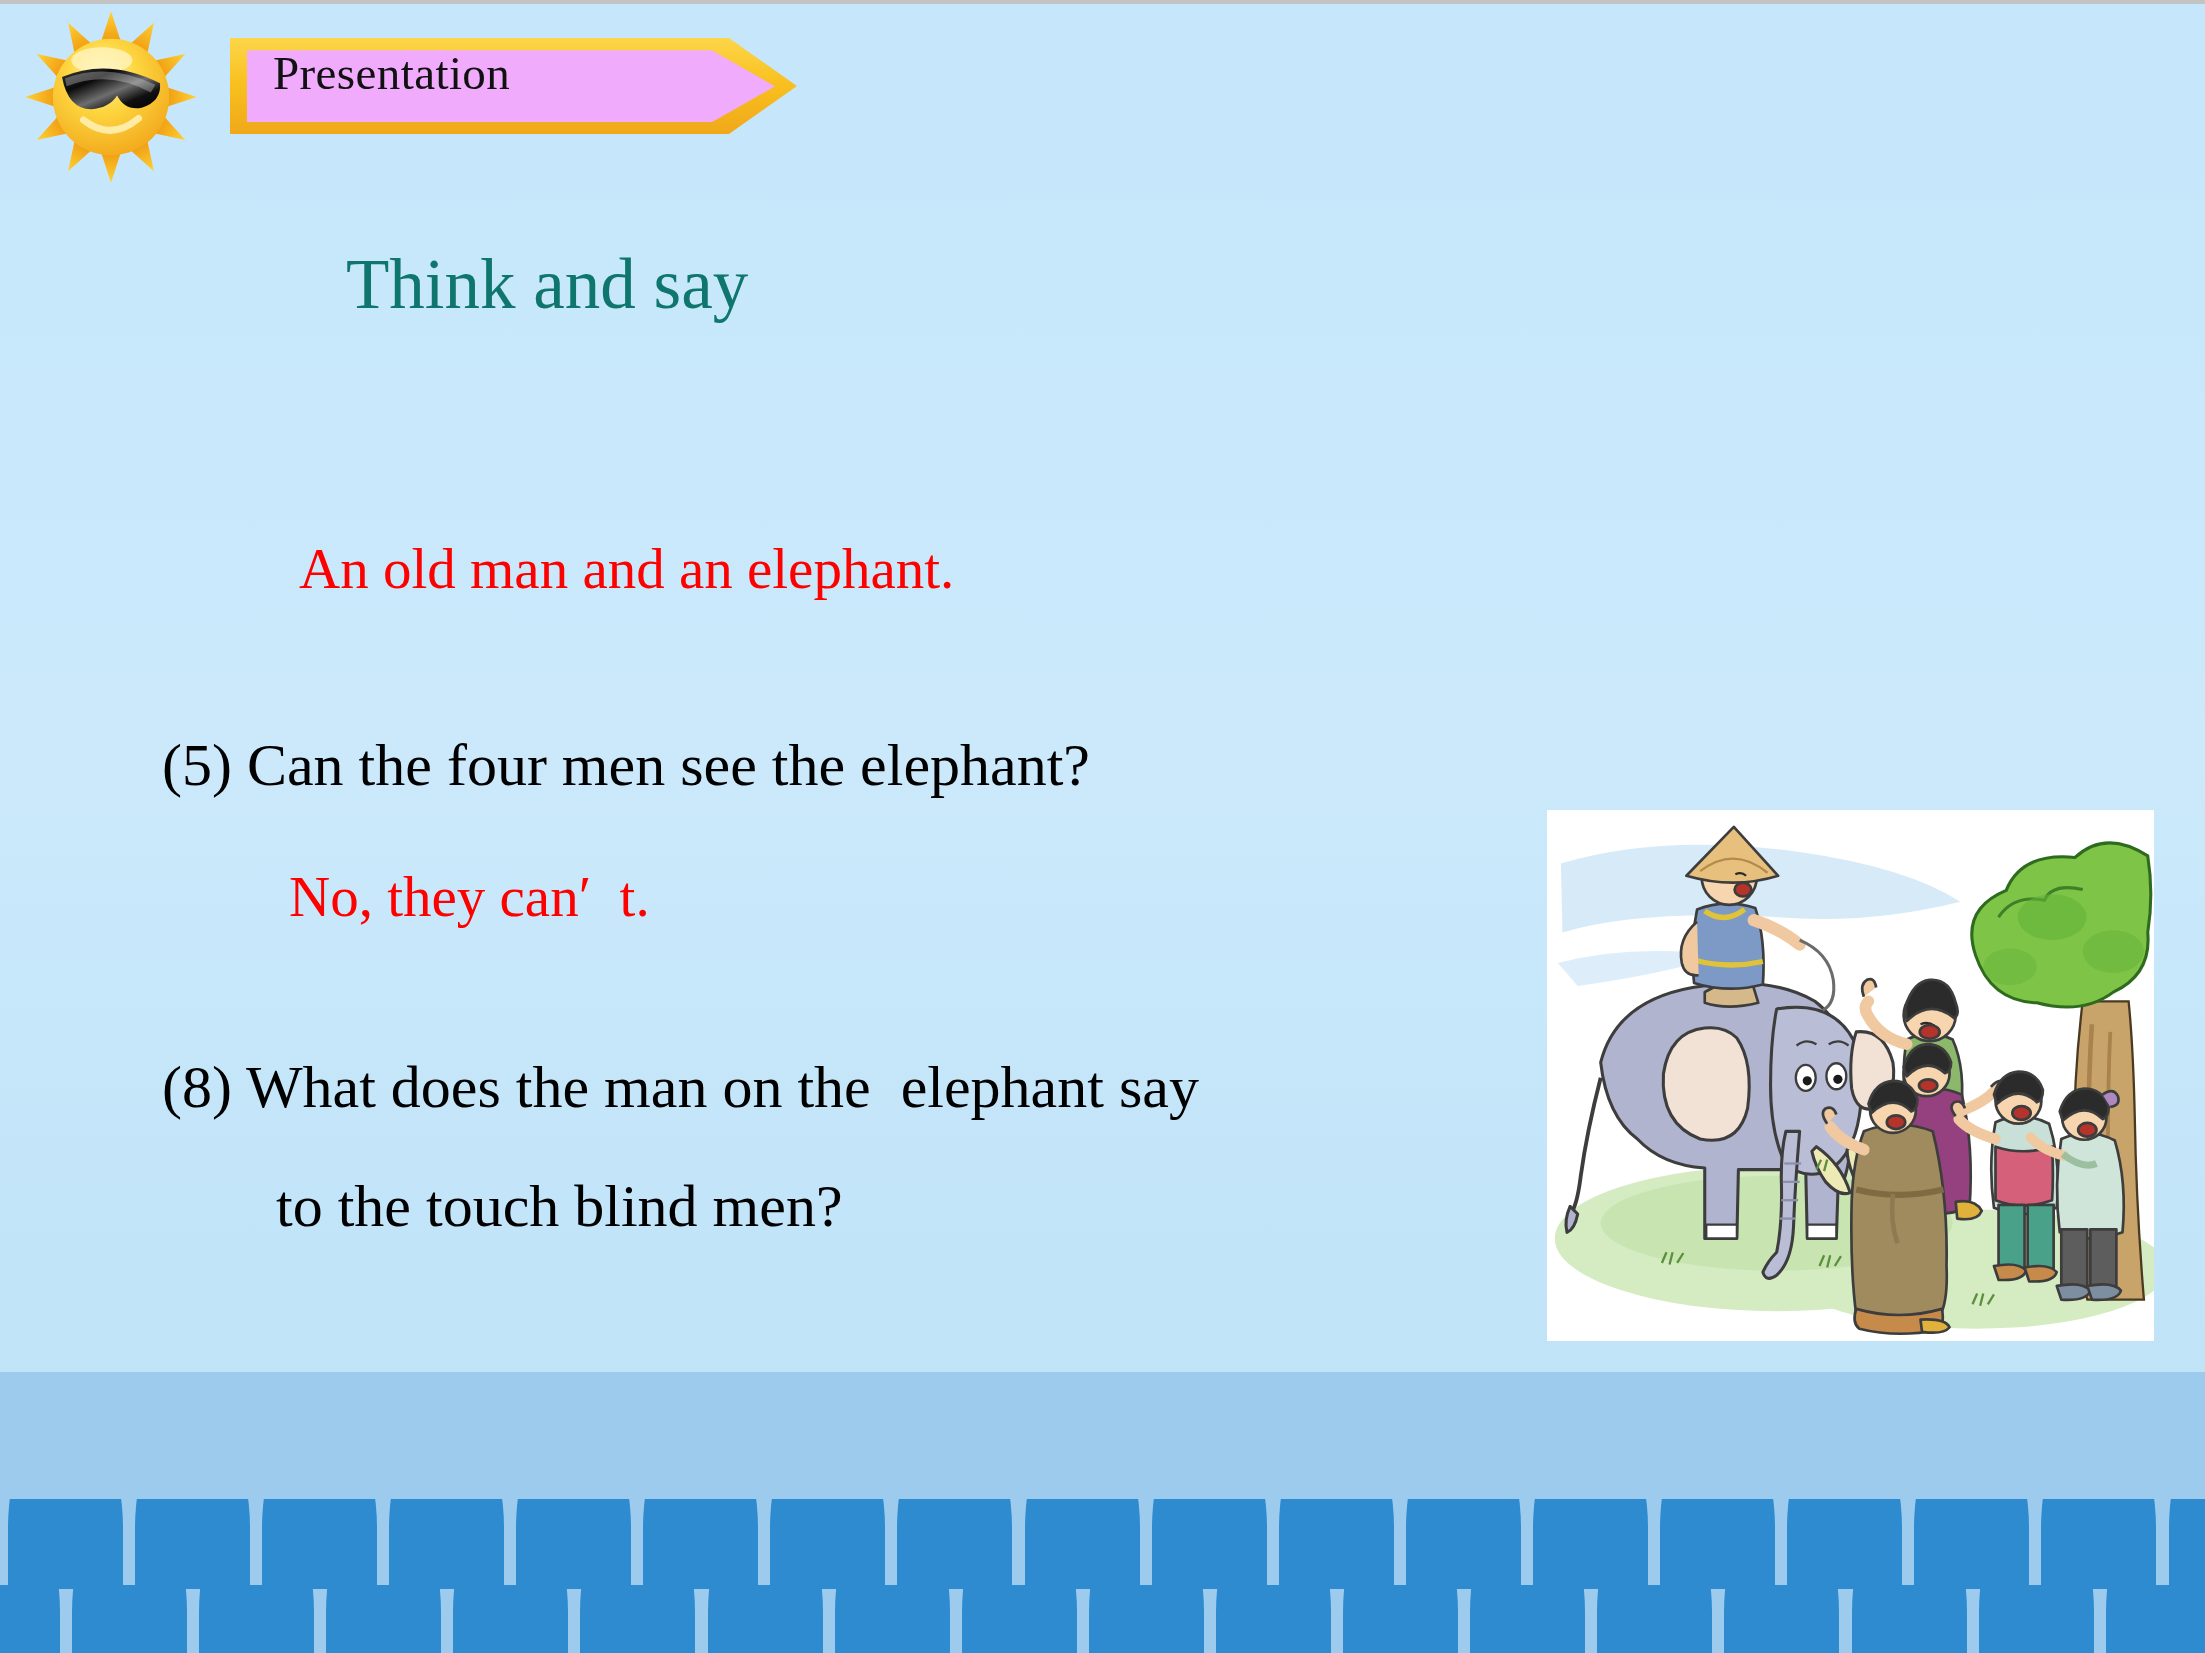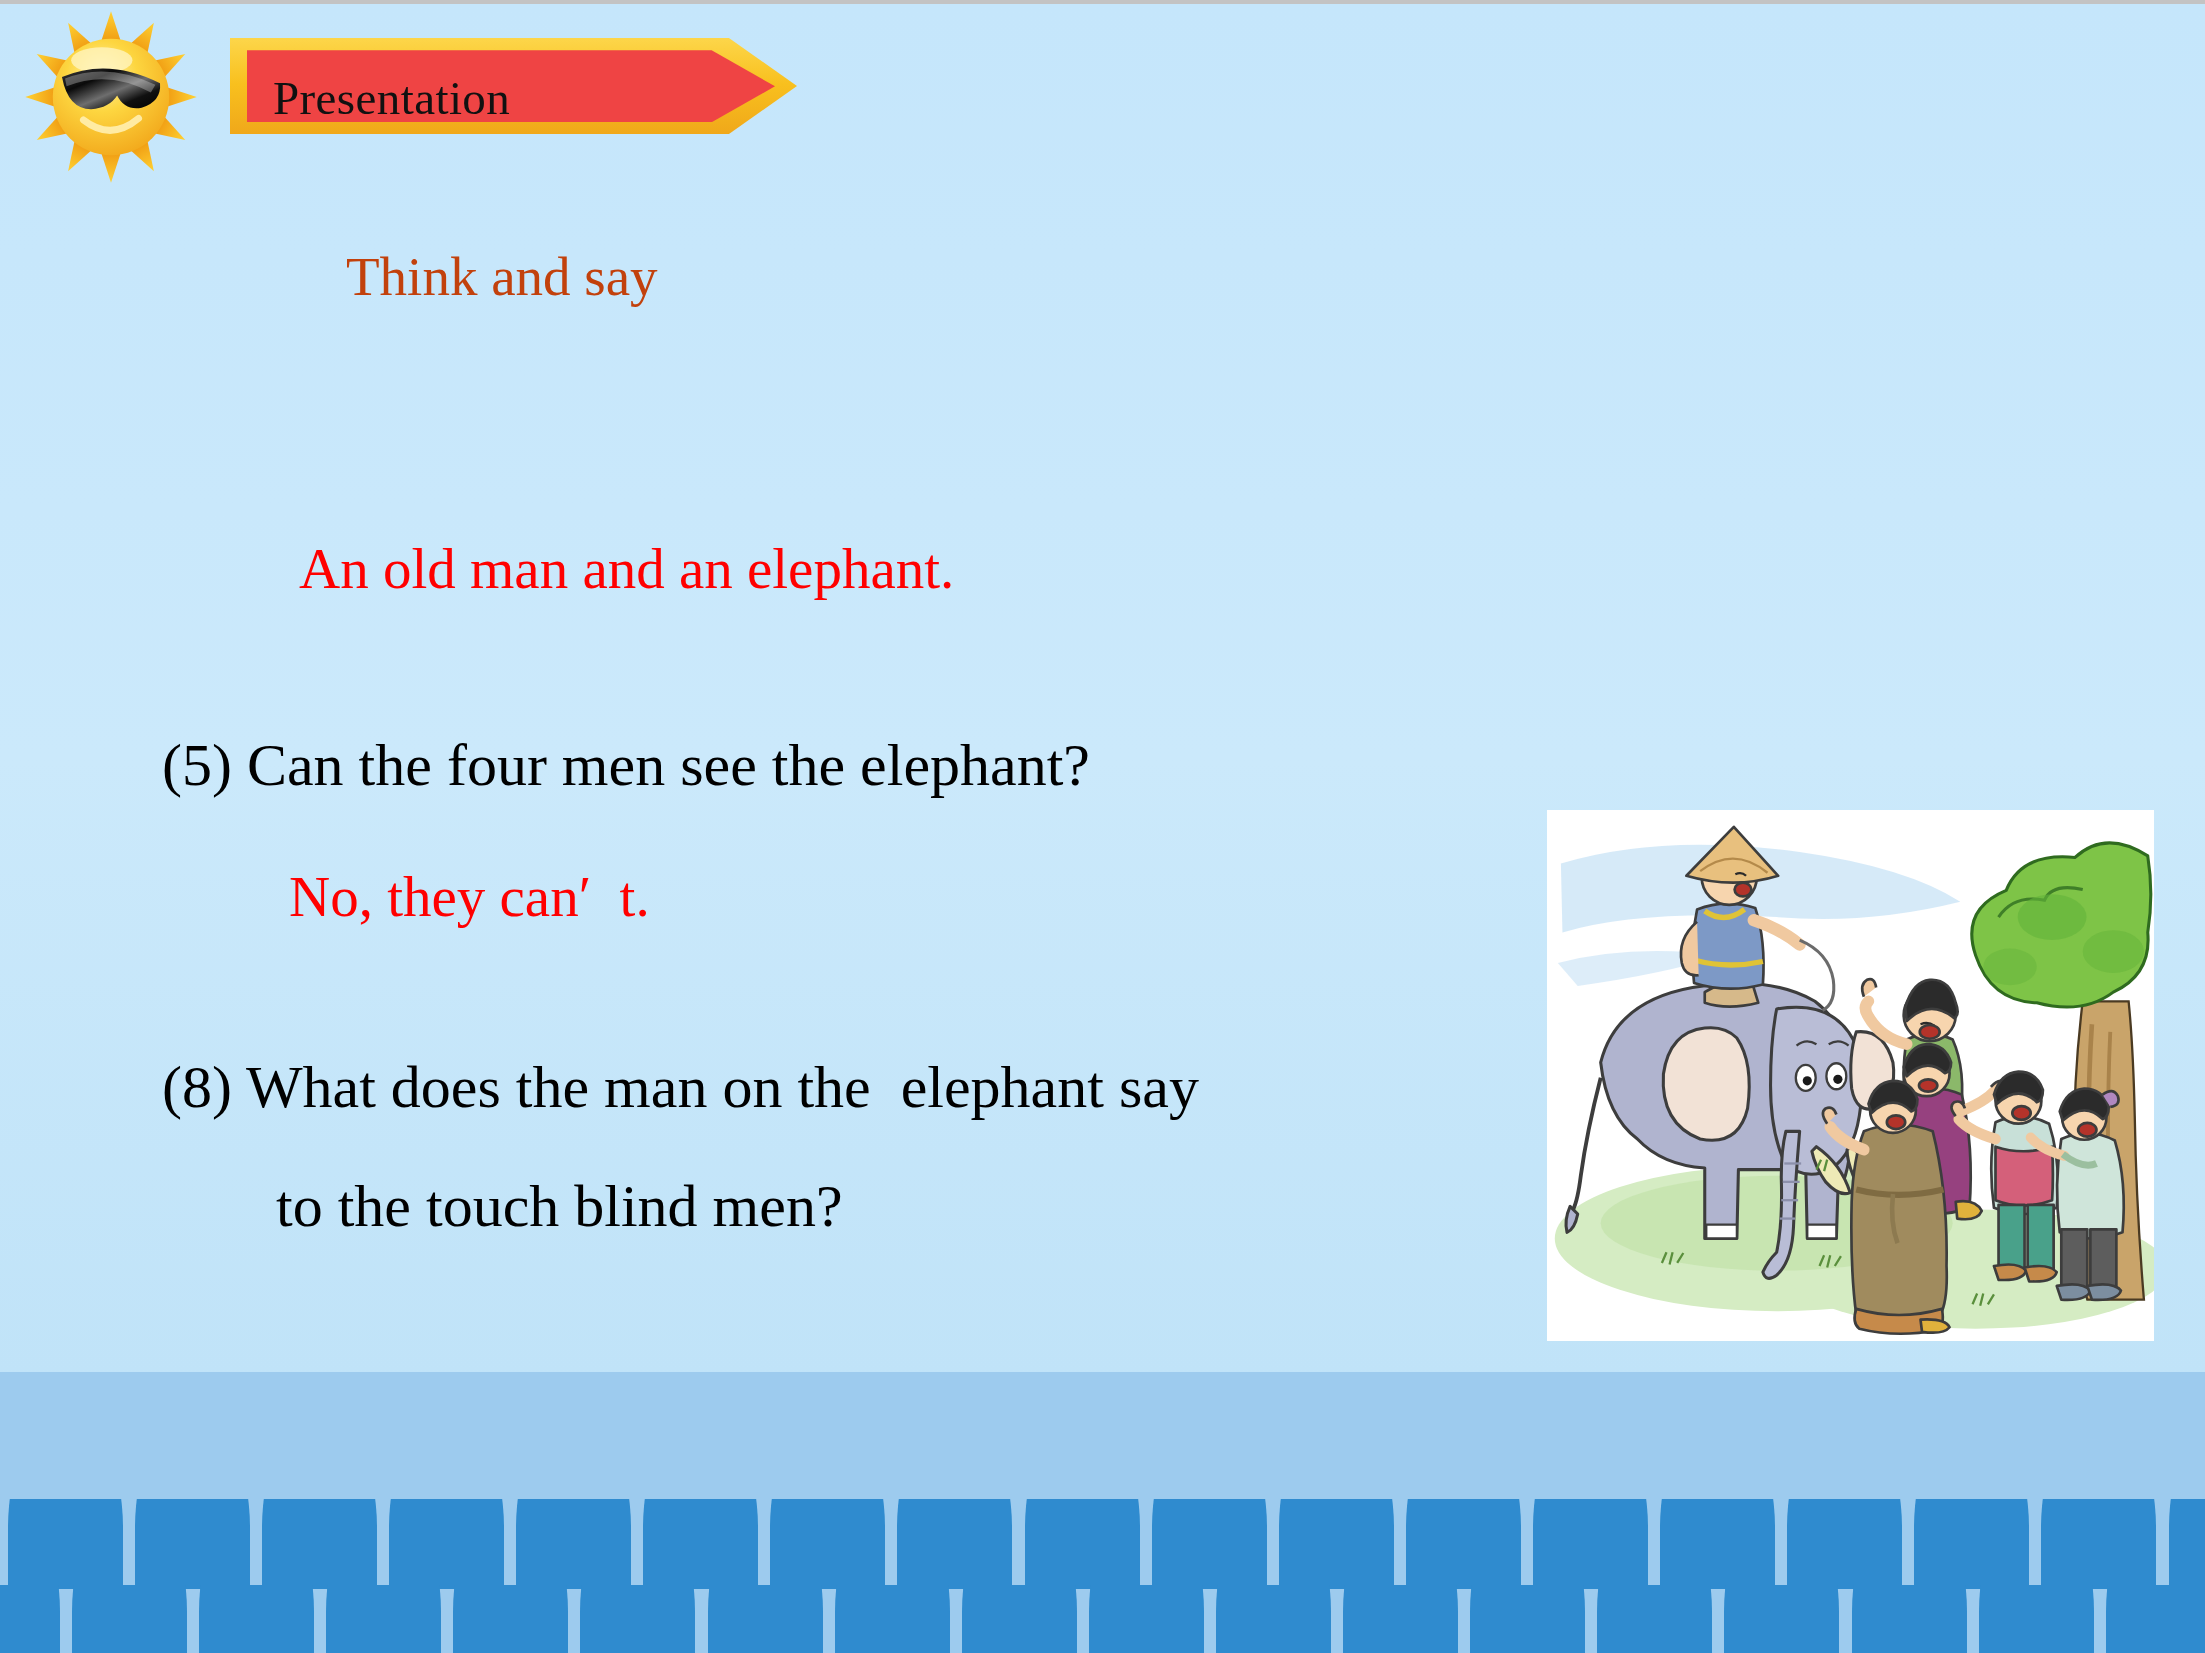--- a/index.html
+++ b/index.html
@@ -64,24 +64,24 @@
     width: 567px;
     height: 96px;
     background: linear-gradient(180deg, #fdd64a 0%, #f8c01e 48%, #f0a81a 100%);
     clip-path: polygon(0 0, 88% 0, 100% 50%, 88% 100%, 0 100%);
   }
   .tag-inner {
     position: absolute;
     left: 17px; top: 12.3px;
     width: 528px;
     height: 72px;
-    background: #ef4444;
+    background: #f0abfc;
     clip-path: polygon(0 0, 88% 0, 100% 50%, 88% 100%, 0 100%);
     display: flex;
-    align-items: flex-end;
+    align-items: flex-start;
   }
   .tag-label {
     font-size: 47px;
     color: #111111;
     padding-left: 26px;
     letter-spacing: 0.4px;
     line-height: 1;
     white-space: nowrap;
   }
 
@@ -109,22 +109,22 @@
   }
   .q {
     color: #000000;
     font-size: 60px;
   }
   .a {
     color: #ff0000;
     font-size: 57px;
   }
   .heading-red {
-    color: #c2410c;
-    font-size: 55px;
+    color: #0f766e;
+    font-size: 71px;
   }
   .l-think  { left: 346px; top: 245px; }
   .l-q4     { left: 162px; top: 413px; }
   .l-a4     { left: 299px; top: 536px; }
   .l-q5     { left: 162px; top: 731px; }
   .l-a5     { left: 289px; top: 864px; }
   .l-q6     { left: 162px; top: 1053px; }
   .l-q6b    { left: 276px; top: 1172px; }
   .l-a6     { left: 329px; top: 1286px; }
 

